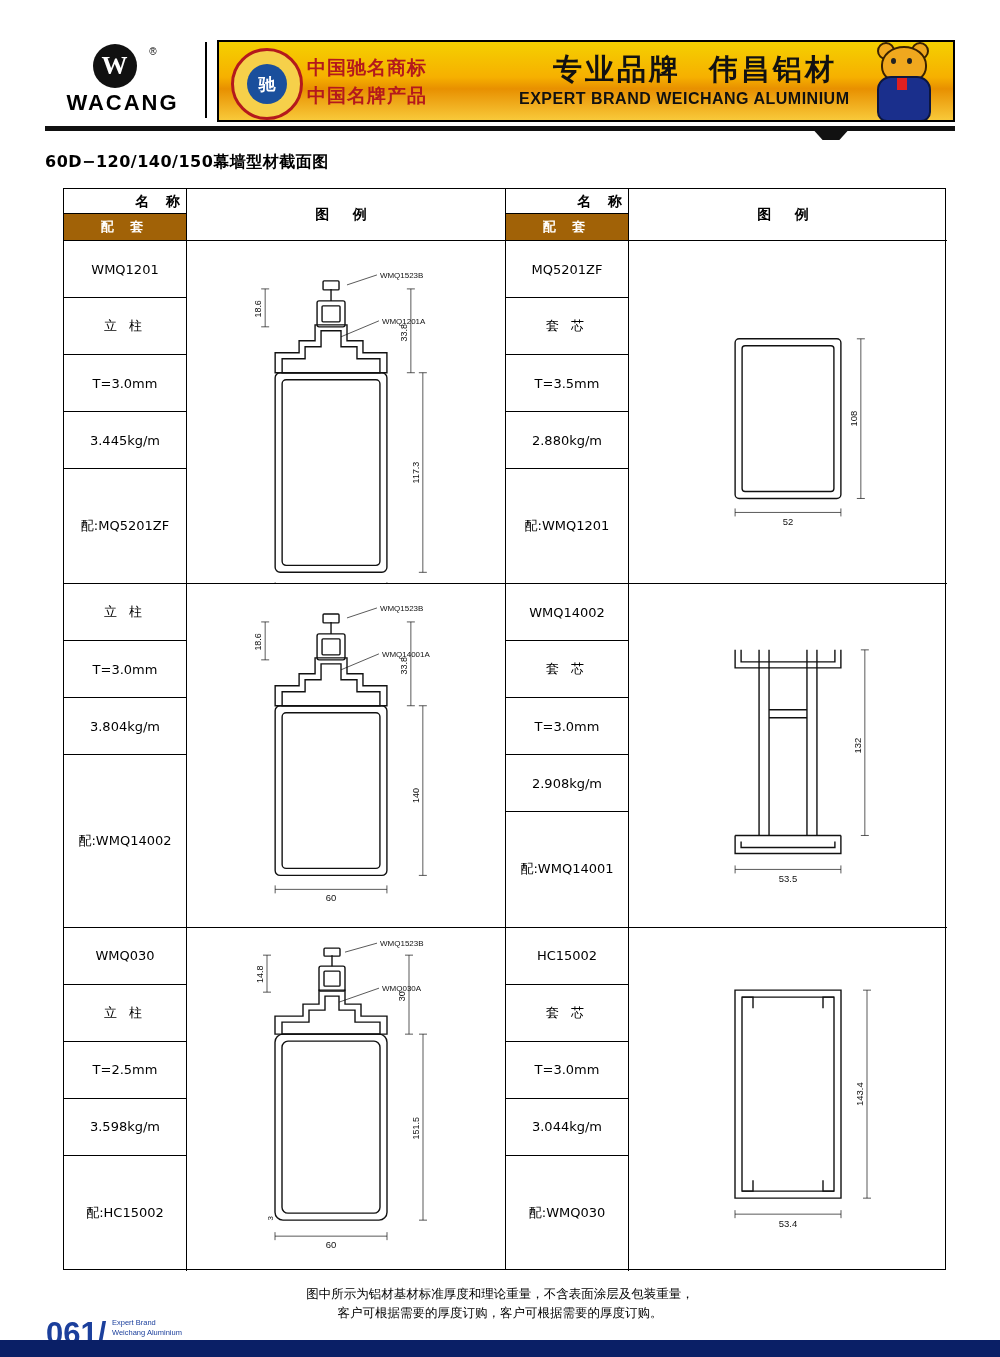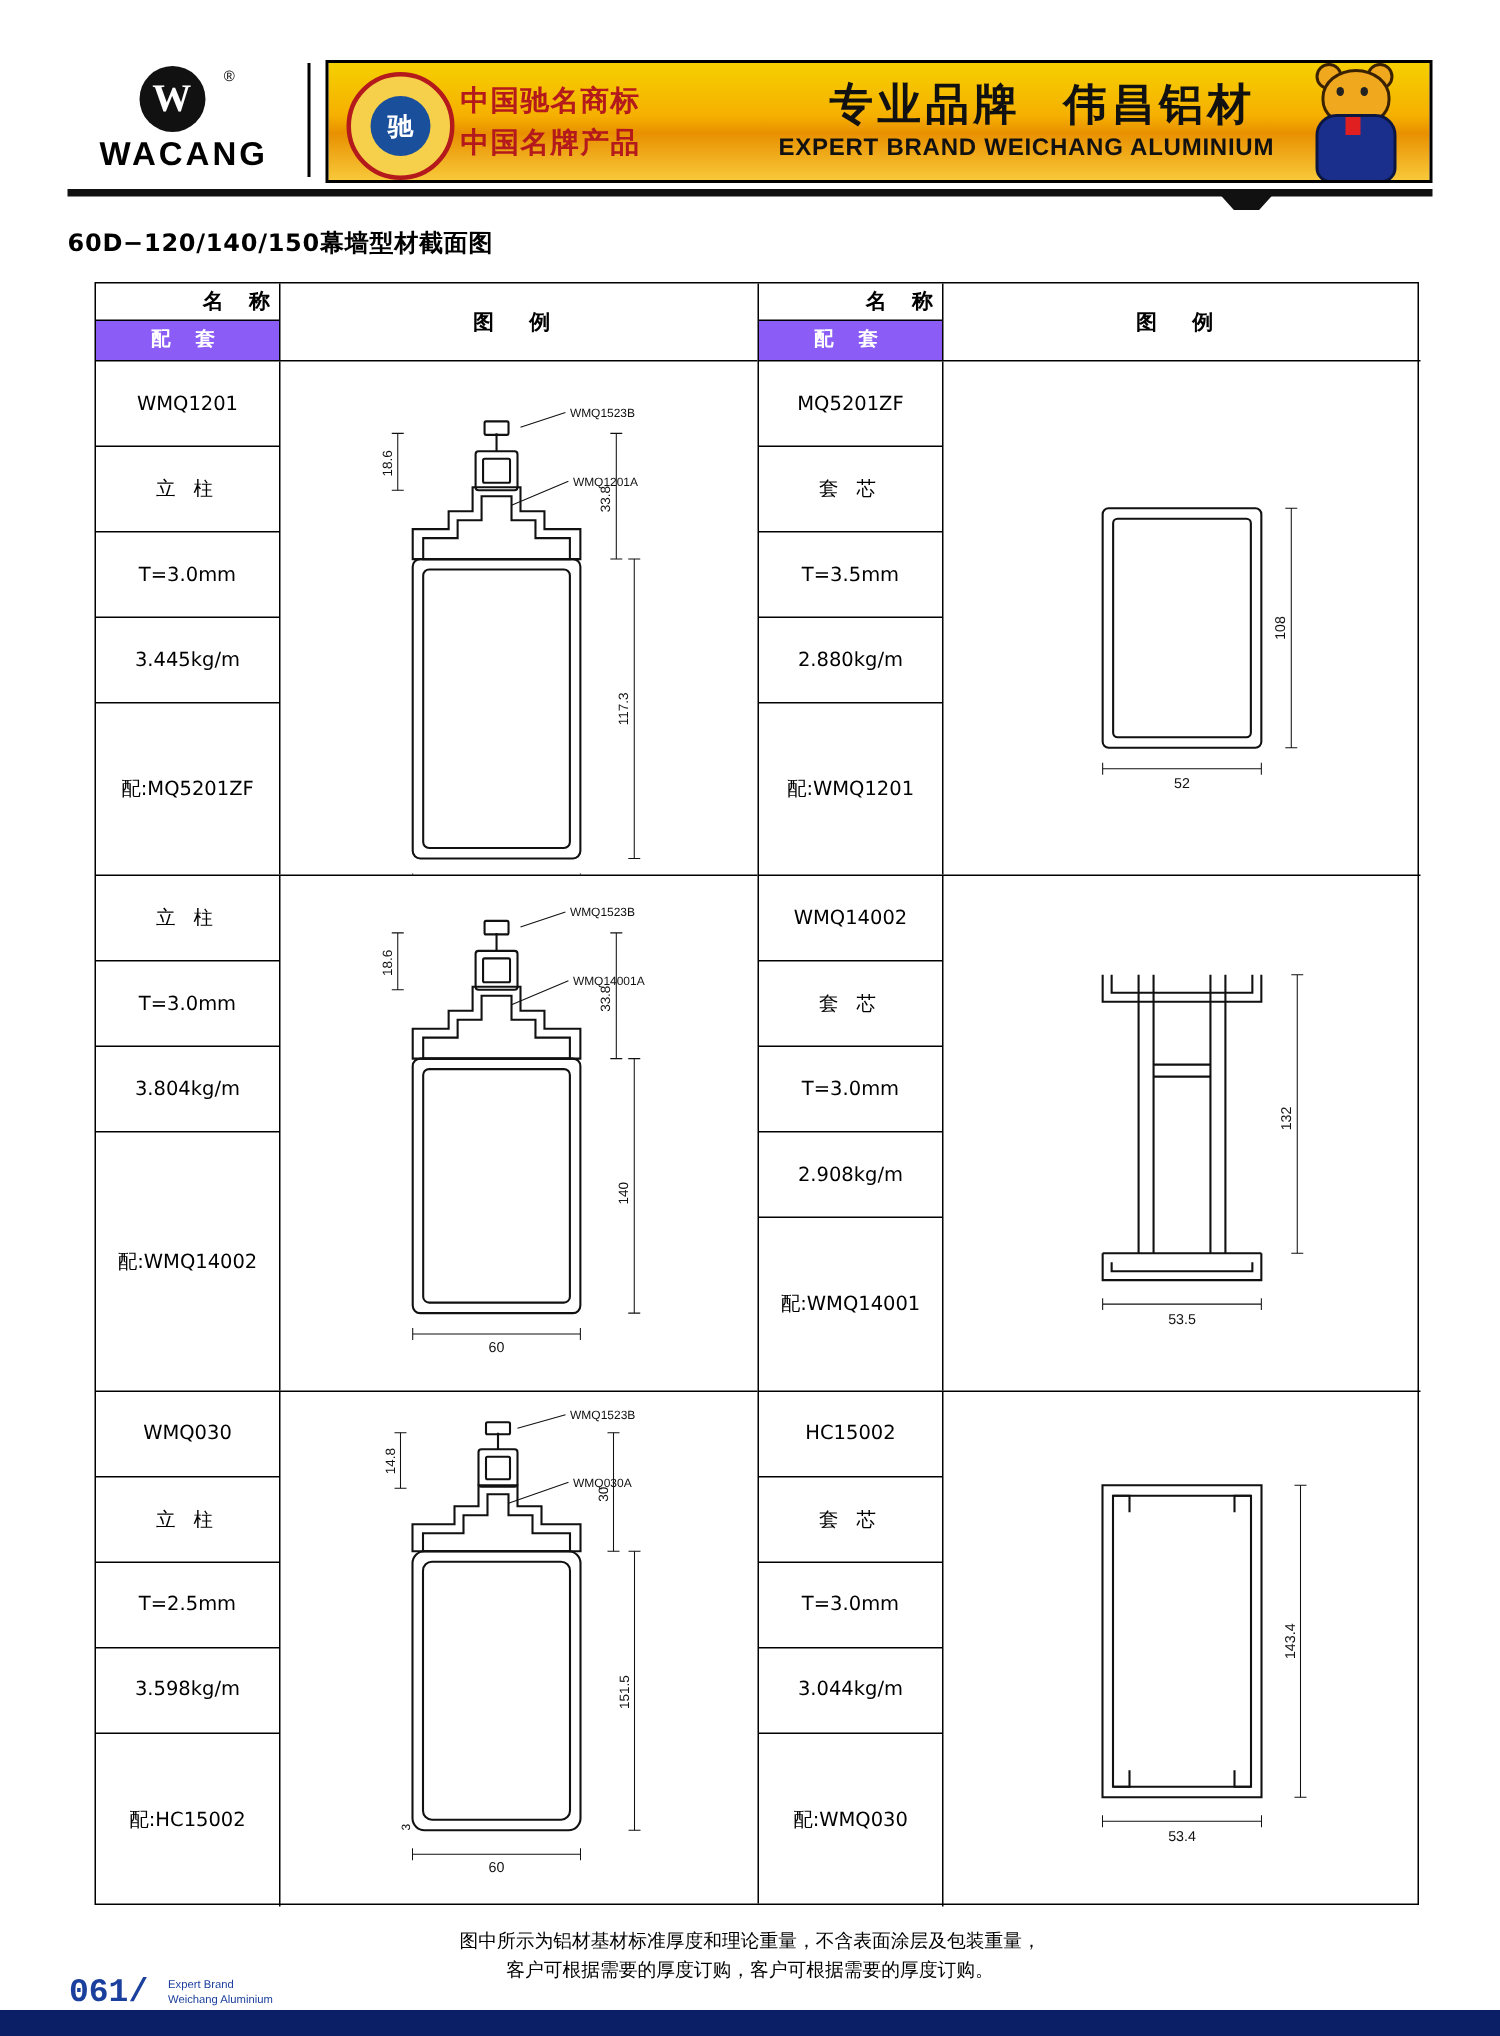--- a/index.html
+++ b/index.html
@@ -117,21 +117,21 @@
     position:absolute;left:0;top:0;width:123px;height:100%;
     border-right:1.5px solid #000;box-sizing:border-box;
   }
   .hdr-name-top{
     height:25px;line-height:25px;text-align:right;font-size:14px;font-weight:bold;
     font-family:"DejaVu Sans", sans-serif;letter-spacing:6px;border-bottom:1px solid #000;
     box-sizing:border-box;
   }
   .hdr-name-bot{
     height:26px;line-height:26px;text-align:center;font-size:13px;font-weight:bold;
-    font-family:"DejaVu Sans", sans-serif;letter-spacing:6px;color:#fff;background:#8b5cf6;
+    font-family:"DejaVu Sans", sans-serif;letter-spacing:6px;color:#fff;background:#a16207;
   }
   .hdr-fig{
     position:absolute;left:123px;top:0;right:0;height:100%;
     display:flex;align-items:center;justify-content:center;
     font-size:14px;font-weight:bold;font-family:Liberation Serif, serif;letter-spacing:10px;
   }
 
   .prod-row{position:relative;height:343.3px;border-bottom:1.5px solid #000;box-sizing:border-box;}
   .prod-row.last{border-bottom:none;}
   .spec-col{
@@ -155,21 +155,21 @@
   
   .footer-note{
     position:absolute;left:0;top:1284px;width:1000px;text-align:center;
     font-size:12.5px;font-family:"DejaVu Sans", sans-serif;line-height:19px;
   }
   .footer-bar{
     position:absolute;left:0;top:1340px;width:1000px;height:17px;background:#0a1f66;
   }
   .page-num{
     position:absolute;left:46px;top:1316px;
-    font-size:22px;font-weight:bold;color:#1b3f9c;font-family:Liberation Mono, monospace;
+    font-size:31px;font-weight:bold;color:#1b3f9c;font-family:Liberation Sans, sans-serif;
   }
   .page-num-slash{color:#1b3f9c;}
   .page-brand{
     position:absolute;left:112px;top:1318px;font-size:7.5px;color:#1b3f9c;line-height:10px;
   }
 </style>
 </head>
 <body>
 
 <div class="header">

